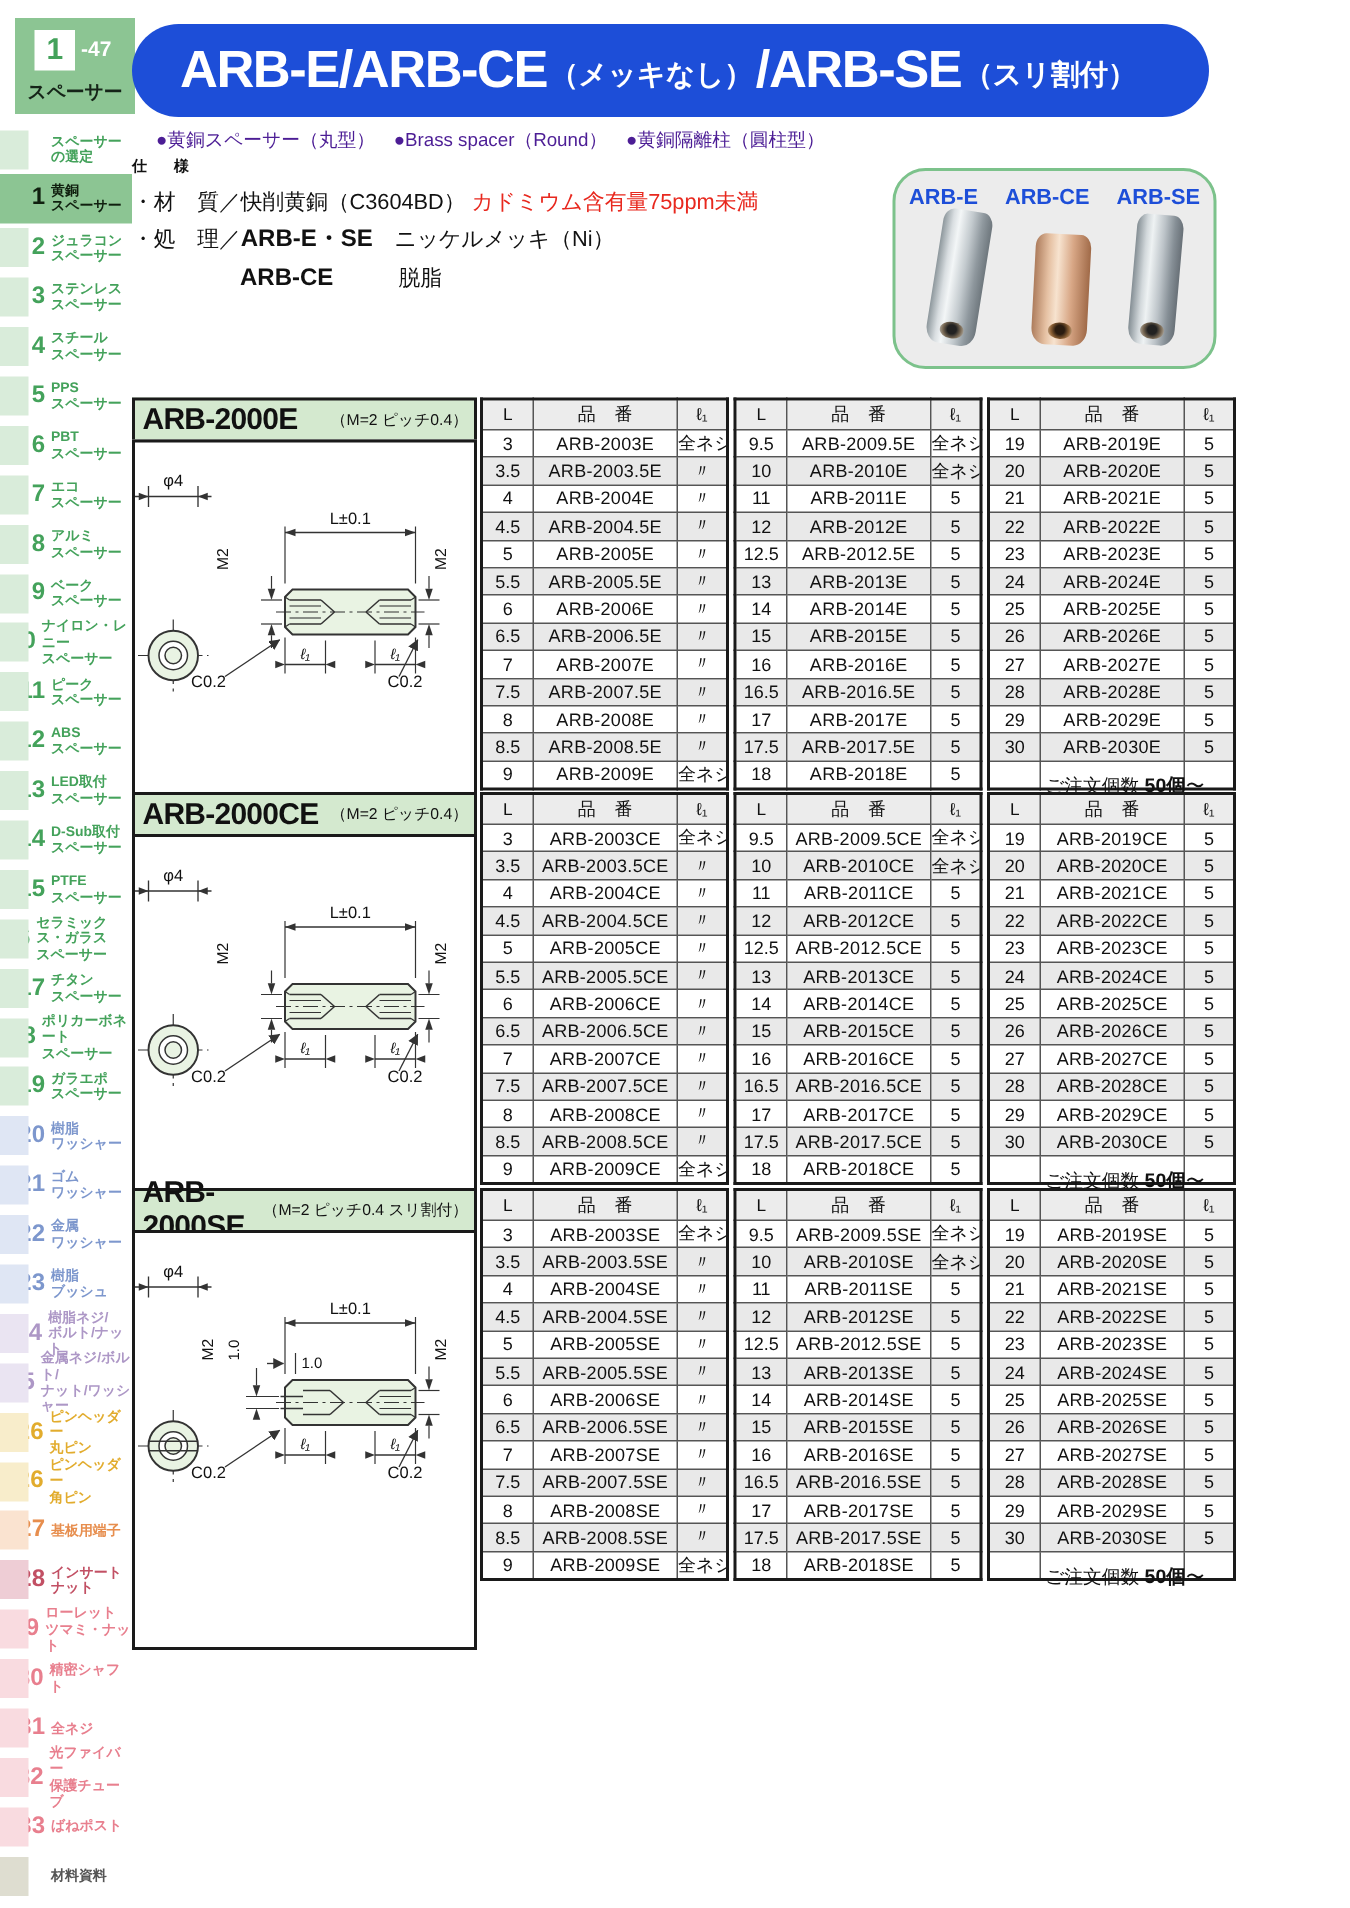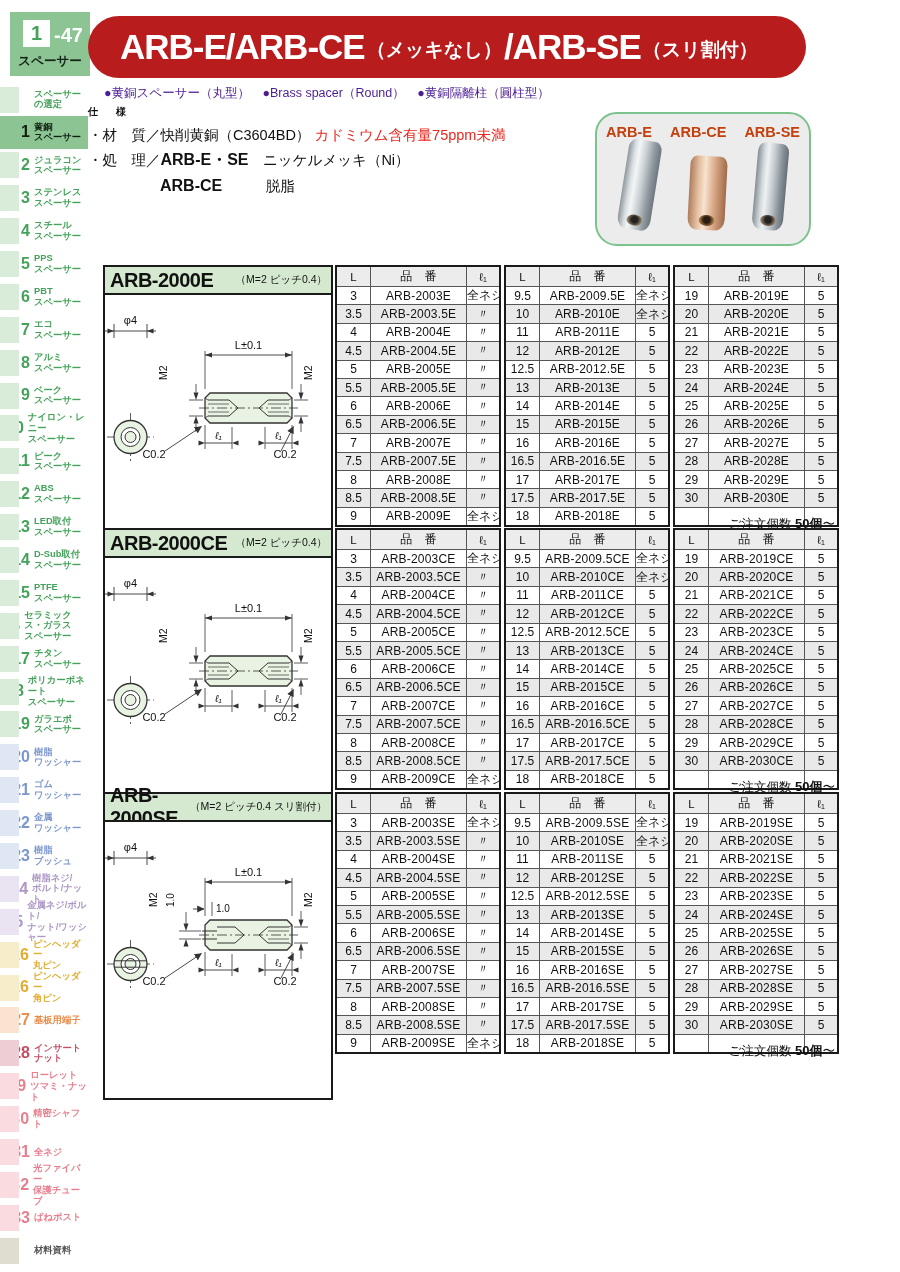--- a/index.html
+++ b/index.html
@@ -4,39 +4,39 @@
 <style>
   html,body{margin:0;padding:0;}
   body{
     width:900px;height:1272px;position:relative;overflow:hidden;
     background:#fff;font-family:"Liberation Sans",sans-serif;color:#111;
   }
   
   .badge{position:absolute;left:10px;top:12px;width:80px;height:64px;background:#8cc593;}
   .badge .numsq{position:absolute;left:13px;top:8px;width:27px;height:27px;background:#fff;
     text-align:center;line-height:27px;font-weight:bold;font-size:20px;color:#44a25b;}
-  .badge .pg{position:absolute;left:44px;top:12px;color:#fff;font-weight:bold;font-size:20px;}
+  .badge .pg{position:absolute;left:44px;top:12px;color:#fff;font-weight:bold;font-size:14px;}
   .badge .blabel{position:absolute;left:0;top:41px;width:80px;text-align:center;
     font-weight:bold;font-size:12.5px;color:#152418;}
   
-  .banner{position:absolute;left:88px;top:16px;width:718px;height:62px;background:#b91c1c;
+  .banner{position:absolute;left:88px;top:16px;width:718px;height:62px;background:#1d4ed8;
     border-radius:31px;color:#fff;display:flex;align-items:center;padding-left:32px;box-sizing:border-box;}
   .banner .big{font-size:35px;font-weight:bold;letter-spacing:-1px;}
   .banner .small{font-size:19px;font-weight:bold;margin:6px 2px 0 2px;}
   .subtitle{position:absolute;left:104px;top:85px;font-size:12.5px;color:#4c1d95;}
   
   .specs{position:absolute;left:88px;top:104px;width:480px;font-size:14.5px;line-height:1.6;}
   .specs .head{font-size:10px;font-weight:bold;letter-spacing:4px;margin-bottom:4px;}
   .specs .red{color:#e8281e;}
   .specs b{font-size:16px;margin-top:20px;}
   .specs .indent{padding-left:72px;}
   
   .photo{position:absolute;left:595px;top:112px;width:216px;height:134px;background:#ececec;
     border:2.5px solid #7cc28b;border-radius:22px;box-sizing:border-box;}
-  .photo .plabels{display:flex;justify-content:space-around;margin-top:10px;font-weight:bold;font-size:14.5px;color:#c2410c;}
+  .photo .plabels{display:flex;justify-content:space-around;margin-top:10px;font-weight:bold;font-size:14.5px;color:#1d4ed8;}
   .cyl{position:absolute;bottom:14px;border-radius:7px 7px 9px 9px / 9px 9px 11px 11px;}
   .cyl .hole{position:absolute;bottom:4px;left:50%;transform:translateX(-50%);width:16px;height:11px;
     border-radius:50%;background:radial-gradient(circle at 50% 45%,#222 0 30%,#7a6a55 60%,#cfd3d2 100%);}
   .cyl0{left:26px;width:33px;height:90px;transform:rotate(9deg);
     background:linear-gradient(90deg,#8d979c,#d9dee1 20%,#f3f6f7 33%,#c3cace 58%,#8f989e 80%,#6e777d);}
   .cyl1{left:92px;width:37px;height:74px;transform:rotate(3deg);
     background:linear-gradient(90deg,#ad7c5c,#e5c0a2 25%,#f7e3cf 42%,#d8a786 68%,#a06a48);}
   .cyl1 .hole{background:radial-gradient(circle at 50% 45%,#2a1c10 0 30%,#8a5f34 60%,#e8cdb2 100%);}
   .cyl2{left:158px;width:31px;height:87px;transform:rotate(5deg);
     background:linear-gradient(90deg,#848e94,#d2d8db 22%,#eef2f3 35%,#bcc3c8 60%,#868f96 82%,#687077);}
@@ -51,40 +51,40 @@
   .g-purple .num,.g-purple .lbl{color:#ad97c6}.g-purple .tab{background:#eae4f2}
   .g-gold .num,.g-gold .lbl{color:#e2ac2d}.g-gold .tab{background:#f8edcb}
   .g-orange .num,.g-orange .lbl{color:#e78e4e}.g-orange .tab{background:#fae3d0}
   .g-darkred .num,.g-darkred .lbl{color:#c25064}.g-darkred .tab{background:#eecdd5}
   .g-pink .num,.g-pink .lbl{color:#e87f8e}.g-pink .tab{background:#f9dbe0}
   .g-gray .num,.g-gray .lbl{color:#555}.g-gray .tab{background:#deddd0}
   .side-item.active{background:#8cc593;}
   .side-item.active .tab{background:transparent;}
   .side-item.active .num,.side-item.active .lbl{color:#10200f;}
   
-  .section{position:absolute;left:88px;width:732px;height:268px;margin-left:15px;}
+  .section{position:absolute;left:88px;width:732px;height:268px;}
   #sec0{top:265px}#sec1{top:528px}#sec2{top:792px}
   .tbox{position:absolute;left:0;top:0;width:230px;height:30px;background:#d4e9cf;
     border:2px solid #1a1a1a;box-sizing:border-box;display:flex;align-items:center;padding:0 4px 0 5px;}
   .t-title{font-weight:bold;font-size:20px;letter-spacing:-0.5px;}
   .t-spec{font-size:10.5px;margin-left:auto;white-space:nowrap;}
   .dbox{position:absolute;left:0;top:28px;width:230px;height:280px;border:2px solid #1a1a1a;
     box-sizing:border-box;background:#fff;}
   .dbox svg{display:block;}
   .dbox text{font-family:"Liberation Sans",sans-serif;}
   .grids{position:absolute;left:232px;top:0;display:flex;gap:3px;}
   table.grid{border-collapse:collapse;table-layout:fixed;width:162px;border:2px solid #1a1a1a;}
   table.grid th,table.grid td{border:1px solid #555;text-align:center;padding:0;overflow:hidden;white-space:nowrap;}
   table.grid th{height:19px;font-size:11.5px;background:#ececec;font-weight:normal;}
   table.grid td{height:17.4px;font-size:12px;}
   table.grid .cl{width:33px;}
   table.grid .cp{width:95px;font-size:12px;letter-spacing:0.2px;}
   table.grid .cd{width:32px;}
   table.grid tr.alt td{background:#e9e9e9;}
-  .note{position:absolute;right:0;top:250px;font-size:12.5px;}
+  .note{position:absolute;right:17px;top:250px;font-size:12.5px;}
   .note b{font-size:13px;}
 </style>
 </head>
 <body>
 
 <div id="sidebar">
     <div class="side-item g-green">
       <span class="tab"></span>
       <span class="num"></span>
       <span class="lbl">スペーサー

